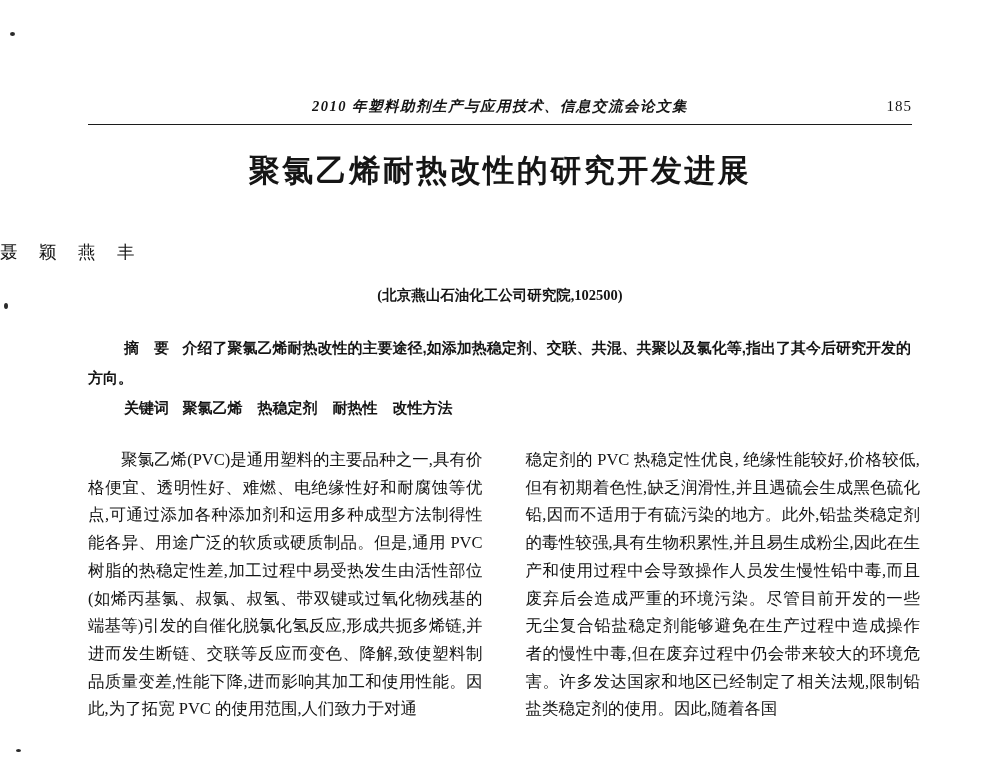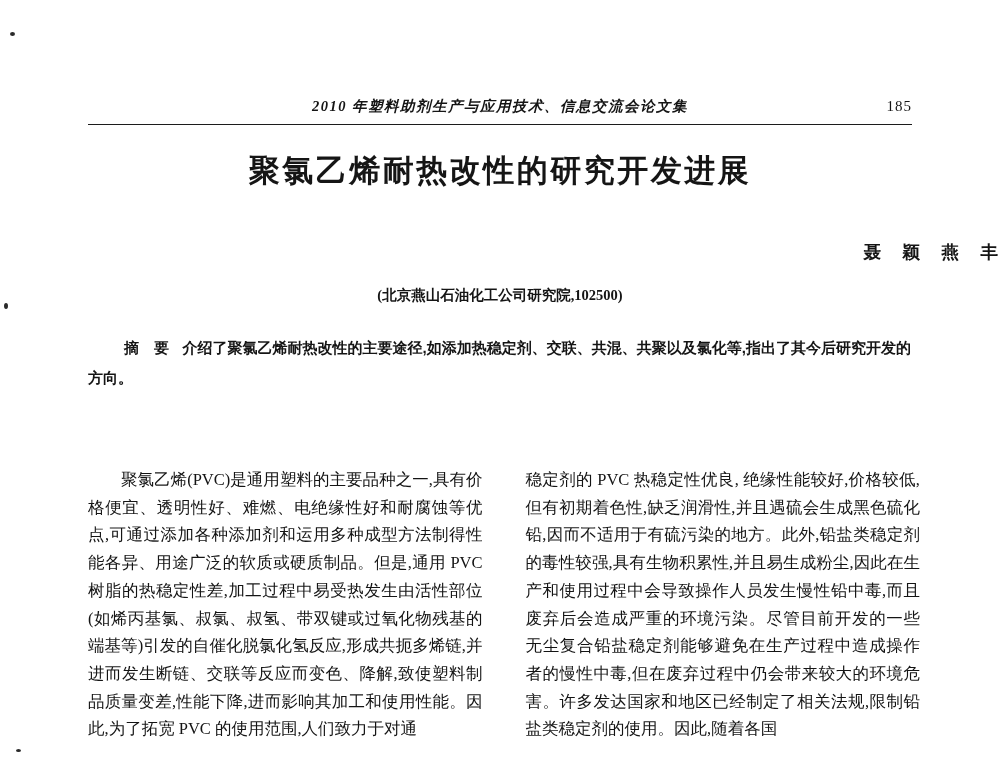--- a/index.html
+++ b/index.html
@@ -49,23 +49,23 @@
     text-align: center;
     font-family: Liberation Mono, monospace;
     font-size: 31px;
     font-weight: bold;
     letter-spacing: 2.5px;
   }
   .authors {
     position: absolute;
     top: 240px; left: 0;
     width: 100%;
-    text-align: right;
+    text-align: left;
     font-size: 17.5px;
-    font-weight: 700;
+    font-weight: 400;
     letter-spacing: 2px;
   }
   .affiliation {
     position: absolute;
     top: 286px; left: 0;
     width: 100%;
     text-align: center;
     font-size: 14.5px;
     font-weight: bold;
   }
@@ -84,21 +84,20 @@
   .abstract { top: 333px; }
   .keywords { top: 393px; }
   .label { margin-right: 0.9em; }
 
   
   .columns {
     position: absolute;
     top: 446px; left: 88px; right: 80px;
     display: flex;
     gap: 43px;
-    margin-top: 20px;
   }
   .col {
     flex: 1 1 0;
     font-size: 16.5px;
     line-height: 27.7px;
     text-align: justify;
     text-justify: inter-ideograph;
     color: #141414;
   }
   .col-left { text-indent: 2em; }
@@ -131,19 +130,20 @@
   <div class="rule"></div>
 
   <h1 class="title">聚氯乙烯耐热改性的研究开发进展</h1>
 
   <div class="authors">聂　颖　燕　丰</div>
 
   <div class="affiliation">(北京燕山石油化工公司研究院,102500)</div>
 
   <p class="abstract"><span class="label">摘　要</span><span>介绍了聚氯乙烯耐热改性的主要途径,如添加热稳定剂、交联、共混、共聚以及氯化等,指出了其今后研究开发的方向。</span></p>
 
+  <p class="keywords"><span class="label">关键词</span><span>聚氯乙烯　热稳定剂　耐热性　改性方法</span></p>
 
   <div class="columns">
     <p class="col col-left">聚氯乙烯(PVC)是通用塑料的主要品种之一,具有价格便宜、透明性好、难燃、电绝缘性好和耐腐蚀等优点,可通过添加各种添加剂和运用多种成型方法制得性能各异、用途广泛的软质或硬质制品。但是,通用 PVC 树脂的热稳定性差,加工过程中易受热发生由活性部位(如烯丙基氯、叔氯、叔氢、带双键或过氧化物残基的端基等)引发的自催化脱氯化氢反应,形成共扼多烯链,并进而发生断链、交联等反应而变色、降解,致使塑料制品质量变差,性能下降,进而影响其加工和使用性能。因此,为了拓宽 PVC 的使用范围,人们致力于对通</p>
     <p class="col col-right">稳定剂的 PVC 热稳定性优良, 绝缘性能较好,价格较低,但有初期着色性,缺乏润滑性,并且遇硫会生成黑色硫化铅,因而不适用于有硫污染的地方。此外,铅盐类稳定剂的毒性较强,具有生物积累性,并且易生成粉尘,因此在生产和使用过程中会导致操作人员发生慢性铅中毒,而且废弃后会造成严重的环境污染。尽管目前开发的一些无尘复合铅盐稳定剂能够避免在生产过程中造成操作者的慢性中毒,但在废弃过程中仍会带来较大的环境危害。许多发达国家和地区已经制定了相关法规,限制铅盐类稳定剂的使用。因此,随着各国</p>
   </div>
 
 </div>
 
 </body></html>

